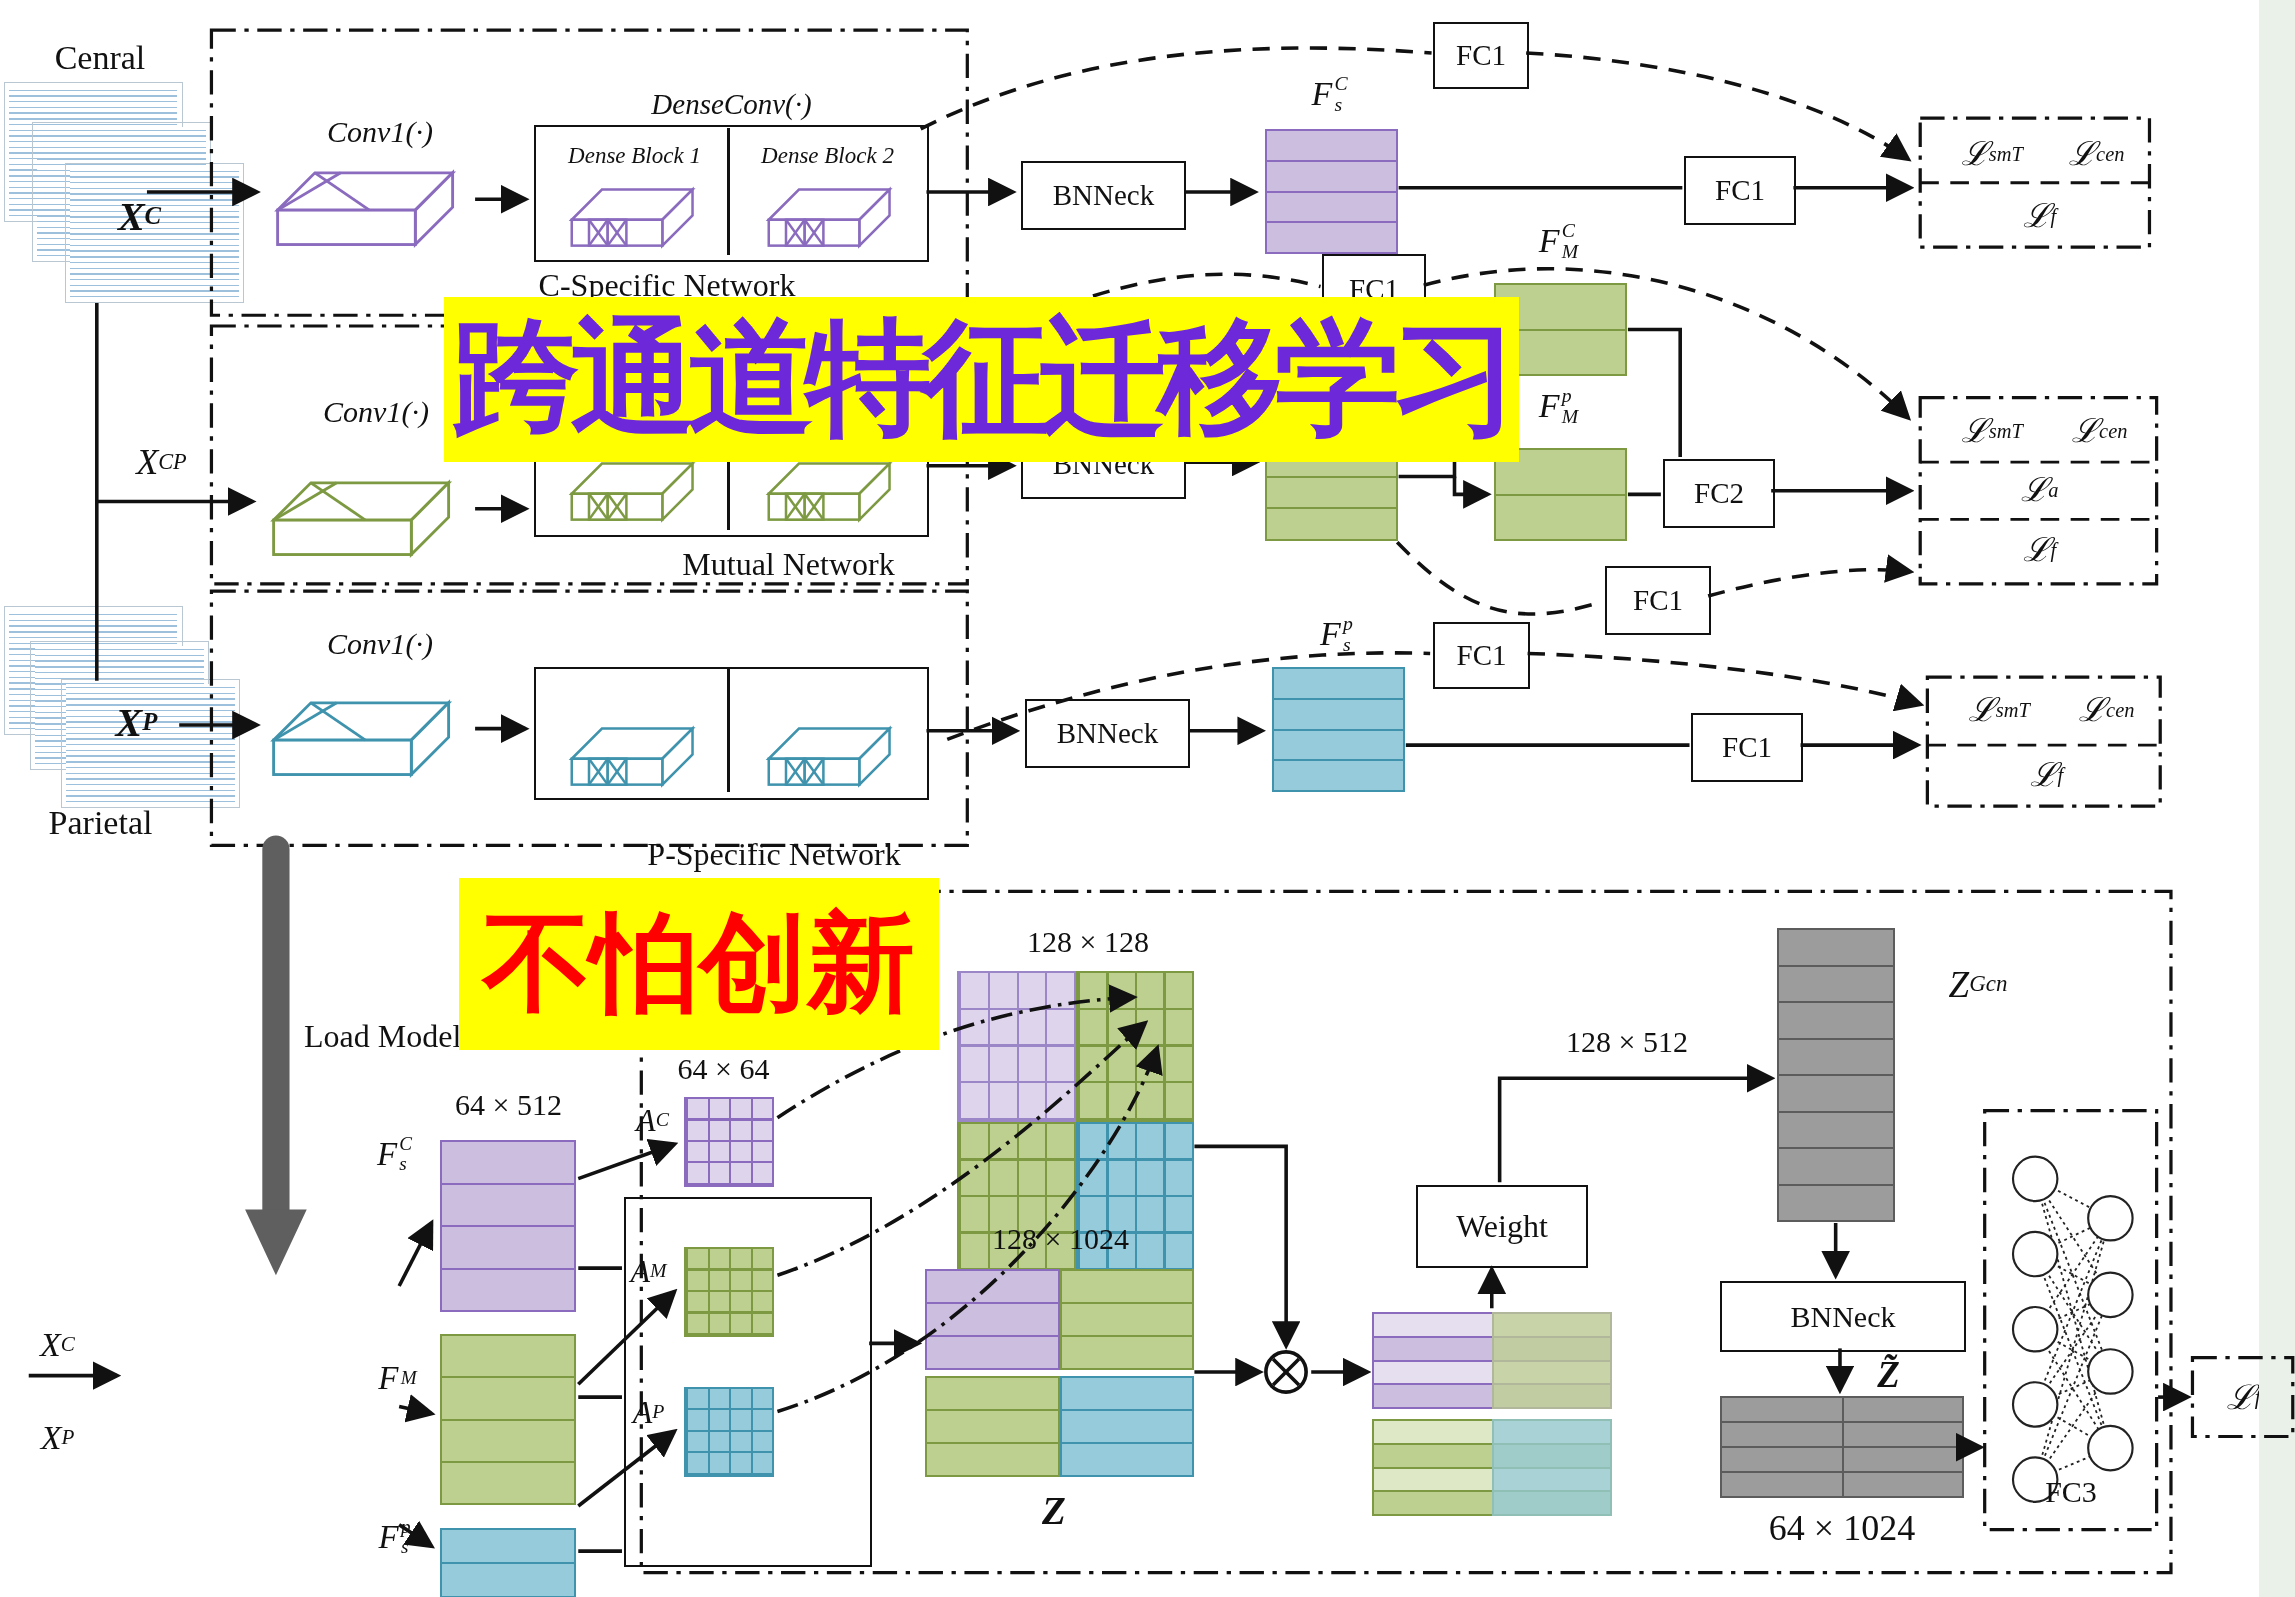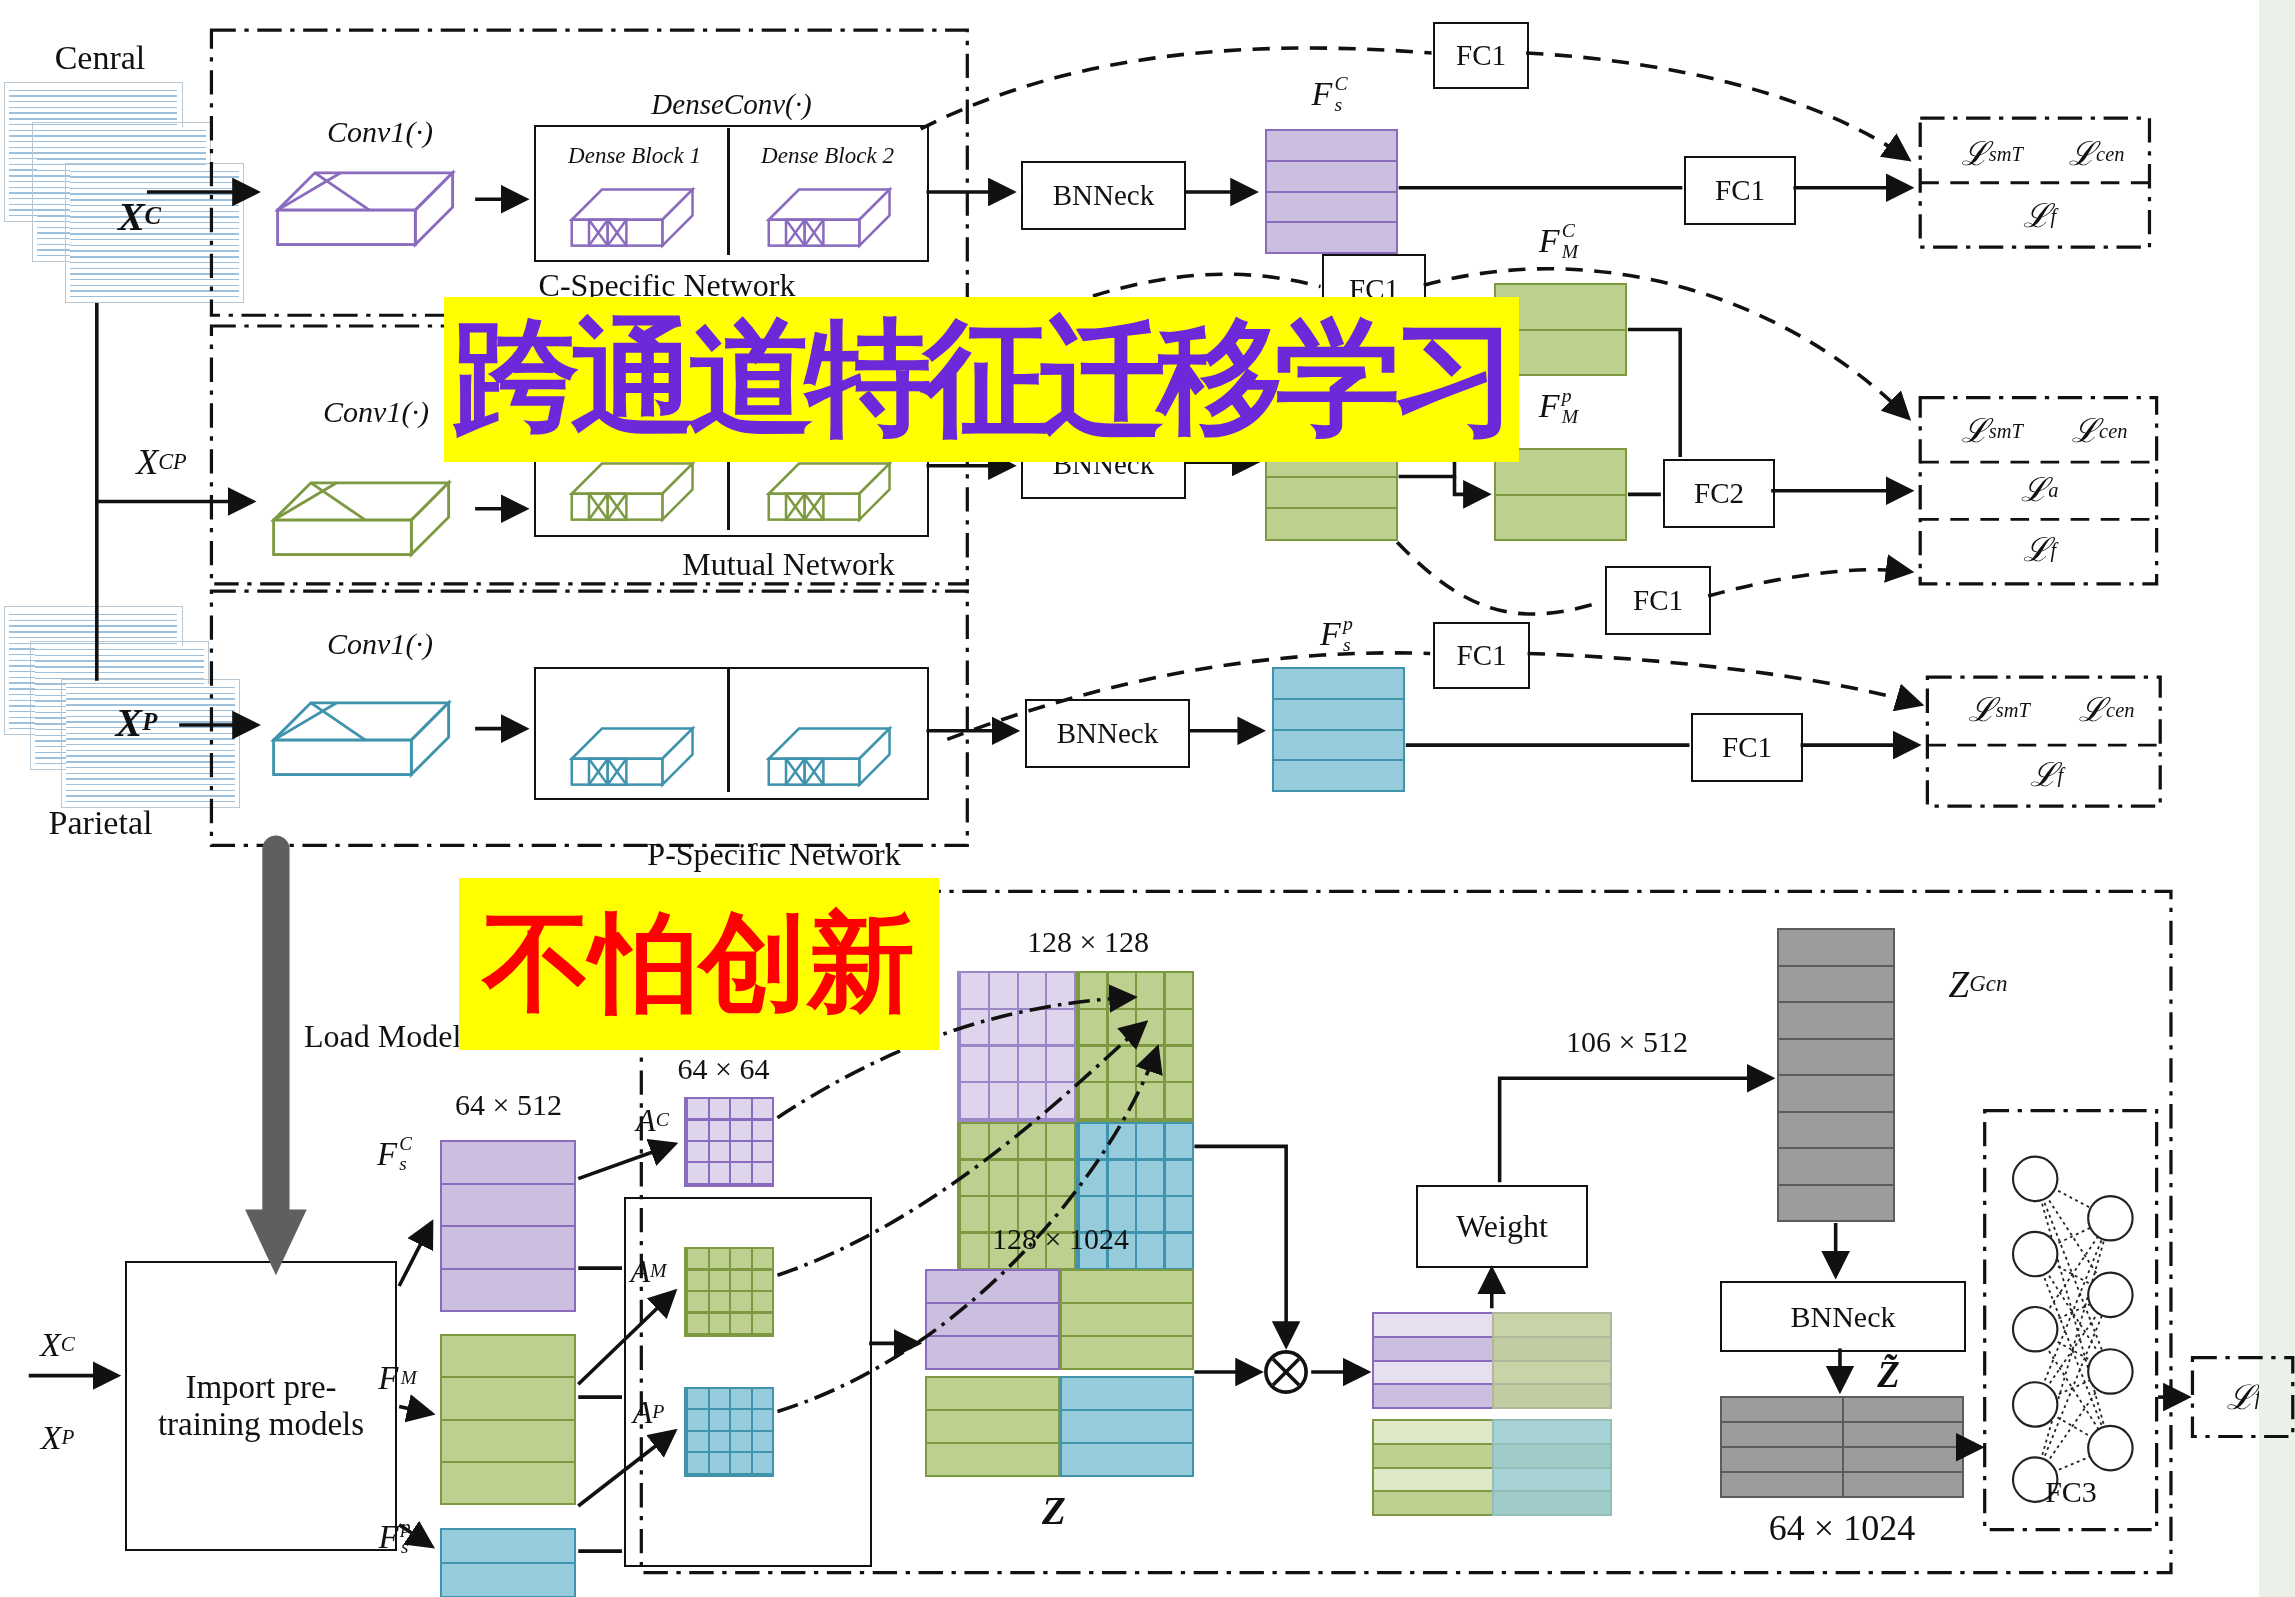--- a/index.html
+++ b/index.html
@@ -296,21 +296,20 @@
     <span>ℒ</span>
       <sub>cen</sub>
     </div>
   <div class="lbl fvar" style="left:2014px;top:754px;width:65px;height:43px;font-size:33px">
     <span>ℒ</span>
       <sub>f</sub>
     </div>
 
   <div class="lbl" style="left:304px;top:1016px;width:201px;height:40px;font-size:32px;justify-content:flex-start">Load Model</div>
 
-  <div class="box" style="left:125px;top:1261px;width:272px;height:290px;font-size:33px;text-align:center;padding:0 21.5px;box-sizing:border-box">Import pre-training models</div>
   <div class="lbl fvar" style="left:18px;top:1322px;width:79px;height:46px;font-size:34px">
     <span>X</span>
       <sup>C</sup>
     </div>
   <div class="lbl fvar" style="left:18px;top:1415px;width:79px;height:46px;font-size:34px">
     <span>X</span>
       <sup>P</sup>
     </div>
 
   <div class="lbl" style="left:437px;top:1086px;width:143px;height:37px;font-size:30px">64 × 512</div>
@@ -421,21 +420,21 @@
   <div class="abs" style="left:1492px;top:1312px;width:120px;height:97px;background:#bdd08f;opacity:.75;pointer-events:none"></div>
   <div class="mrows lightrows vsplit" style="left:1372px;top:1419px;width:240px;height:97px;--s:#7d9a43;--f:#bdd08f">
       <i></i>
       <i></i>
       <i></i>
       <i></i>
     </div>
   <div class="abs" style="left:1492px;top:1419px;width:120px;height:97px;background:#96cbdb;opacity:.75;pointer-events:none"></div>
 
   <div class="box" style="left:1416px;top:1185px;width:168px;height:79px;font-size:32px">Weight</div>
-  <div class="lbl" style="left:1541px;top:1023px;width:172px;height:37px;font-size:30px">106 × 512</div>
+  <div class="lbl" style="left:1541px;top:1023px;width:172px;height:37px;font-size:30px">128 × 512</div>
 
   <div class="mrows" style="left:1777px;top:928px;width:118px;height:294px;--s:#5c5c5c;--f:#9c9c9c">
       <i></i>
       <i></i>
       <i></i>
       <i></i>
       <i></i>
       <i></i>
       <i></i>
       <i></i>

